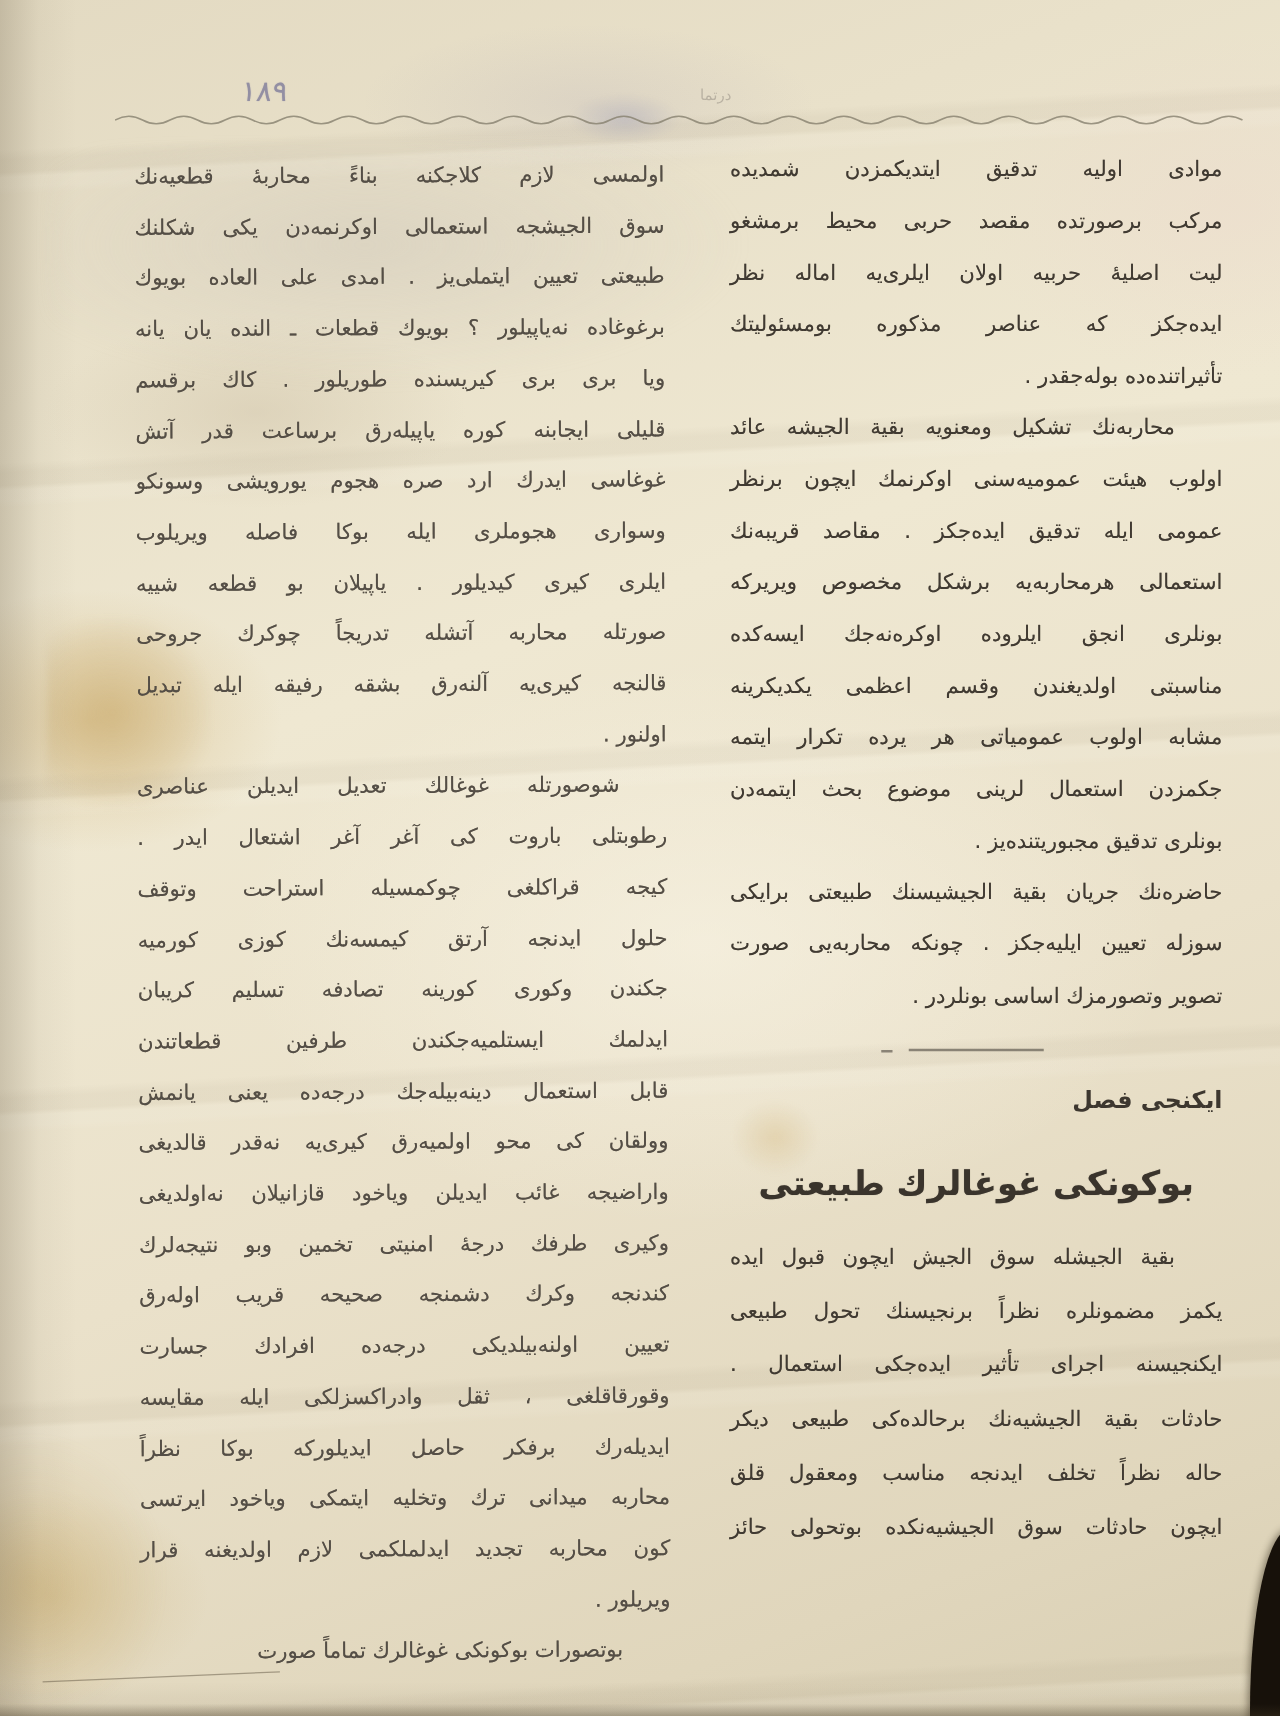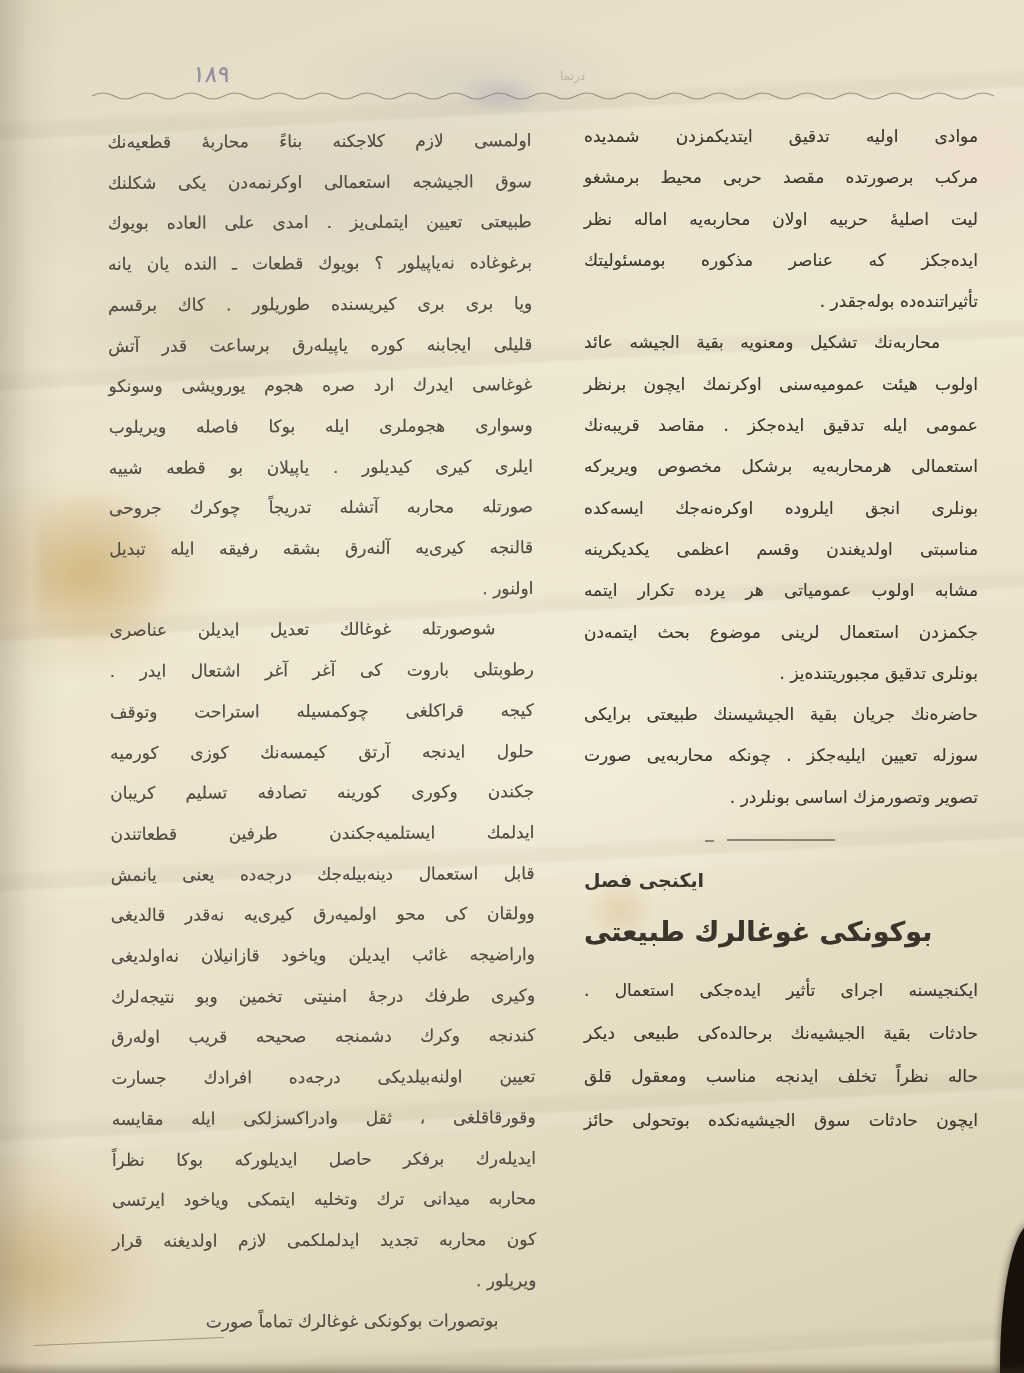--- a/index.html
+++ b/index.html
@@ -87,28 +87,28 @@
     border-top:2px solid #6b655a;
     margin:21px auto 0 auto;
     opacity:.75;
     position:relative;
   }
   .section-divider:after{
     content:"";position:absolute;top:-1px;left:-22px;width:9px;border-top:2px solid #6b655a;
   }
   .chapter-heading{
     margin-top:24px;
-    text-align:left;
+    text-align:right;
     font-size:19px;font-weight:bold;
     color:#3d372f;
     line-height:30px;
   }
   .section-title{
-    margin-top:16px;
-    text-align:left;
+    margin-top:32px;
+    text-align:center;
     font-size:27px;font-weight:bold;
     color:#3a342c;
     line-height:42px;
     text-shadow:0 0 .6px rgba(58,52,44,.6);
   }
   .col-right .paragraphs-bottom{margin-top:16px;}
   .col-right .paragraphs-bottom .line{line-height:43.2px;}
 
   
   .stain-a{position:absolute;top:495px;left:38px;width:130px;height:150px;
@@ -199,21 +199,21 @@
       <div class="para">
         <div class="line indent end">بوتصورات بوكونكى غوغالرك تماماً صورت</div>
       </div>
     </div>
 
   <div class="col col-right">
     <div>
         <div class="para">
           <div class="line">موادى اوليه تدقيق ايتديكمزدن شمديده</div>
           <div class="line">مركب برصورتده مقصد حربى محيط برمشغو</div>
-          <div class="line">ليت اصليهٔ حربيه اولان محاربه‌يه اماله نظر</div>
+          <div class="line">ليت اصليهٔ حربيه اولان ايلرى‌يه اماله نظر</div>
           <div class="line">ايده‌جكز كه عناصر مذكوره بومسئوليتك</div>
           <div class="line end">تأثيراتنده‌ده بوله‌جقدر .</div>
         </div>
         <div class="para">
           <div class="line indent">محاربه‌نك تشكيل ومعنويه بقية الجيشه عائد</div>
           <div class="line">اولوب هيئت عموميه‌سنى اوكرنمك ايچون برنظر</div>
           <div class="line">عمومى ايله تدقيق ايده‌جكز . مقاصد قريبه‌نك</div>
           <div class="line">استعمالى هرمحاربه‌يه برشكل مخصوص ويريركه</div>
           <div class="line">بونلرى انجق ايلروده اوكره‌نه‌جك ايسه‌كده</div>
           <div class="line">مناسبتى اولديغندن وقسم اعظمى يكديكرينه</div>
@@ -225,20 +225,22 @@
           <div class="line">حاضره‌نك جريان بقية الجيشيسنك طبيعتى برايكى</div>
           <div class="line">سوزله تعيين ايليه‌جكز . چونكه محاربه‌يى صورت</div>
           <div class="line end">تصوير وتصورمزك اساسى بونلردر .</div>
         </div>
       </div>
     <div class="section-divider"></div>
     <div class="chapter-heading">ايكنجى فصل</div>
     <div class="section-title">بوكونكى غوغالرك طبيعتى</div>
     <div class="paragraphs-bottom">
         <div class="para">
+          <div class="line indent">بقية الجيشله سوق الجيش ايچون قبول ايده‌</div>
+          <div class="line">يكمز مضمونلره نظراً برنجيسنك تحول طبيعى</div>
           <div class="line">ايكنجيسنه اجراى تأثير ايده‌جكى استعمال .</div>
           <div class="line">حادثات بقية الجيشيه‌نك برحالده‌كى طبيعى ديكر</div>
           <div class="line">حاله نظراً تخلف ايدنجه مناسب ومعقول قلق</div>
           <div class="line">ايچون حادثات سوق الجيشيه‌نكده بوتحولى حائز</div>
         </div>
       </div>
   </div>
 
   <div class="bottom-edge-line"></div>
   <div class="corner-dark"></div>

